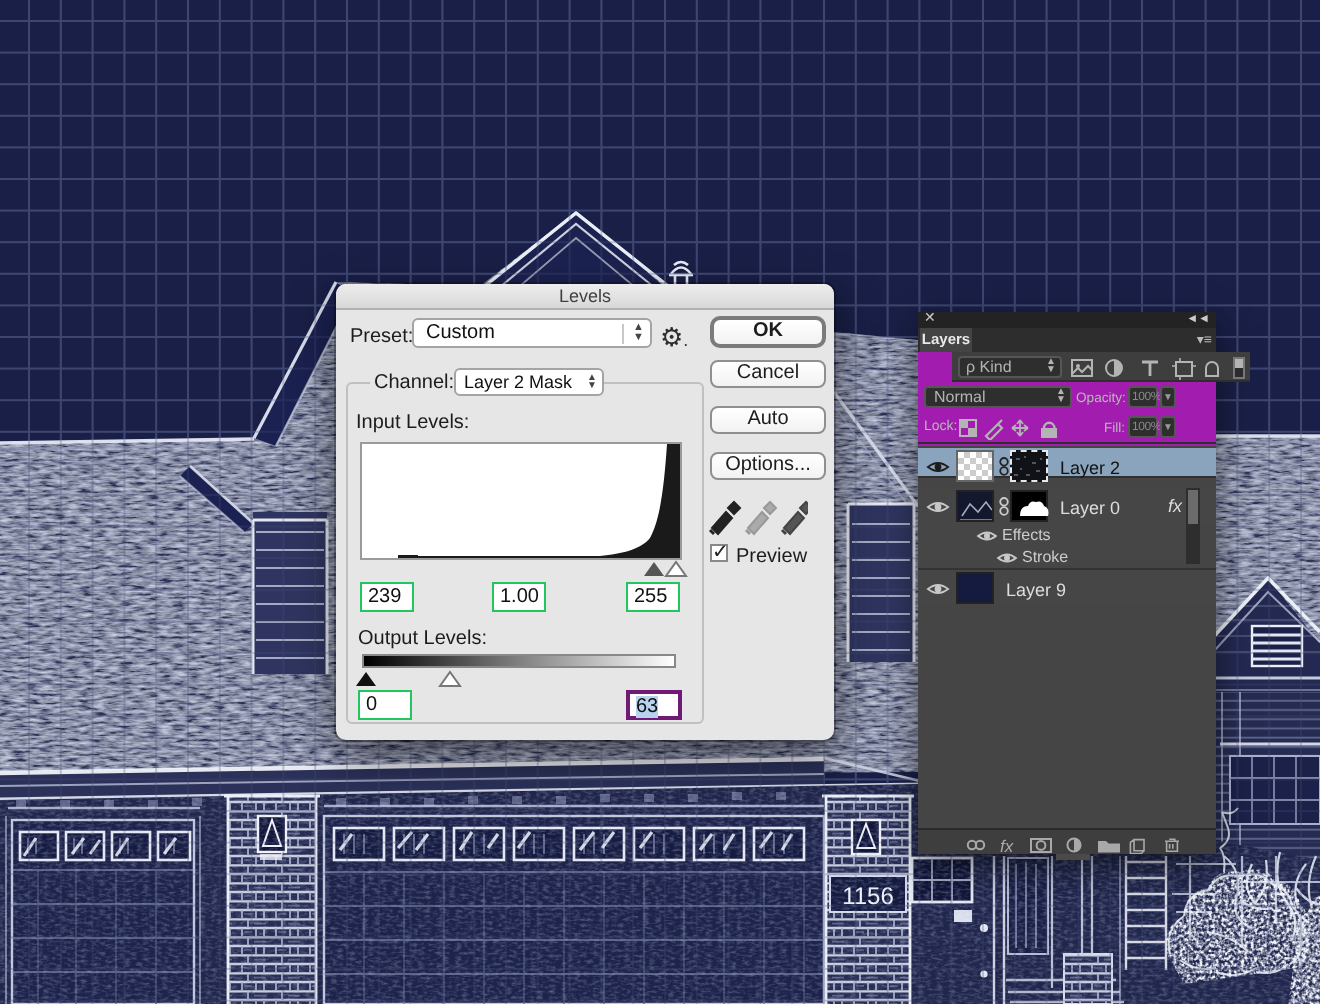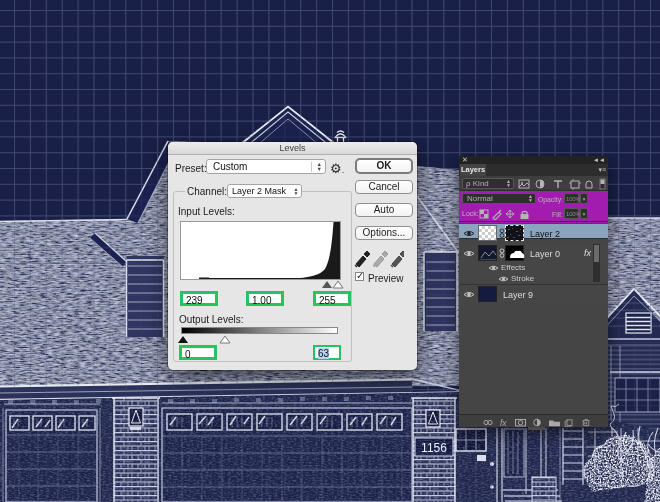--- a/index.html
+++ b/index.html
@@ -5,21 +5,21 @@
 * { margin:0; padding:0; box-sizing:border-box; }
 html,body { width:660px; height:502px; overflow:hidden; background:#1a2048; font-family:"Liberation Sans", sans-serif; }
 #stage { position:relative; width:660px; height:502px; }
 #bg { position:absolute; left:0; top:0; }
 
 #dlg { position:absolute; left:168px; top:142px; width:249px; height:228px; background:#e6e6e6; border-radius:5px; box-shadow:0 8px 22px rgba(0,0,0,0.55), 0 0 0 1px rgba(0,0,0,0.25); }
 #dlg .titlebar { position:absolute; left:0; top:0; width:100%; height:13px; border-radius:5px 5px 0 0; background:linear-gradient(#ededed,#d8d8d8); border-bottom:1px solid #b1b1b1; text-align:center; font-size:9px; color:#404040; line-height:13px; }
 .lbl { position:absolute; font-size:10px; color:#1c1c1c; }
 .pop { position:absolute; background:#fff; border:1px solid #a4a4a4; border-radius:3px; font-size:10px; color:#111; }
 .btn { position:absolute; left:187px; width:58px; height:14px; background:linear-gradient(#ffffff,#f2f2f2); border:1px solid #8f8f8f; border-radius:4px; font-size:10px; color:#1c1c1c; text-align:center; line-height:12px; }
-.field { position:absolute; width:38px; height:15px; background:#fff; border:3px solid #22c55e; font-size:10px; color:#111; line-height:14px; padding-left:3px; }
+.field { position:absolute; width:27px; height:15px; background:#fff; border:1px solid #22c55e; font-size:10px; color:#111; line-height:14px; padding-left:3px; }
 
 #pnl { position:absolute; left:459px; top:156px; width:149px; height:271px; background:#a21caf; box-shadow:0 6px 16px rgba(0,0,0,0.5); }
 .prow { position:absolute; left:0; width:100%; color:#c8c8c8; font-size:8px; }
 .ddark { background:#2e2e2e; border:1px solid #565656; border-radius:2px; position:absolute; color:#b4b4b4; font-size:8px; }
 </style>
 </head>
 <body>
 <div id="stage">
 <svg id="bg" width="660" height="502" viewBox="0 0 660 502">
   <defs>
@@ -298,21 +298,21 @@
   <div class="field" style="left:12px; top:149px;">239</div>
   <div class="field" style="left:78px; top:149px;">1.00</div>
   <div class="field" style="left:145px; top:149px;">255</div>
   <div class="lbl" style="left:11px; top:172px;">Output Levels:</div>
   <div style="position:absolute; left:13px; top:185px; width:157px; height:7px; border:1px solid #888; background:linear-gradient(to right,#000,#fff);"></div>
   <svg style="position:absolute; left:6px; top:193px;" width="170" height="9" viewBox="0 0 170 9">
     <path d="M9,1 l5,7 h-10 z" fill="#111"></path>
     <path d="M51,1 l5,7 h-10 z" fill="#fff" stroke="#777" stroke-width="1"></path>
   </svg>
   <div class="field" style="left:11px; top:203px;">0</div>
-  <div class="field" style="left:145px; top:203px; border:2px solid #22c55e; width:28px;"><span style="background:#b8d3f0;">63</span></div>
+  <div class="field" style="left:145px; top:203px; border:2px solid #701a75; width:28px;"><span style="background:#b8d3f0;">63</span></div>
 
   <svg style="position:absolute; left:186px; top:106px;" width="50" height="20" viewBox="0 0 50 20">
     <g stroke="#222" fill="#222">
           <path d="M2,16 l7,-8 l3,3 l-7,8 z"></path>
           <path d="M10,6 l3,-3 l3,3 l-3,3 z"></path>
           <path d="M1,17 l2,2" stroke-width="1.5"></path>
         </g>
     <g stroke="#999" fill="#aaa" transform="translate(18,0)">
           <path d="M2,16 l7,-8 l3,3 l-7,8 z"></path>
           <path d="M10,6 l3,-3 l3,3 l-3,3 z"></path>
@@ -335,21 +335,21 @@
   <div style="position:absolute; left:0; top:0; width:100%; height:8px; background:#232323;">
     <span style="position:absolute; left:3px; top:0px; color:#ccc; font-size:7px; line-height:8px;">✕</span>
     <span style="position:absolute; right:3px; top:0px; color:#ccc; font-size:6px; line-height:8px;">◄◄</span>
   </div>
 
   <div style="position:absolute; left:0; top:8px; width:100%; height:12px; background:#2d2d2d;">
     <div style="position:absolute; left:1px; top:0; width:26px; height:12px; background:#444444; color:#e8e8e8; font-size:7.5px; font-weight:bold; text-align:center; line-height:12px;">Layers</div>
     <span style="position:absolute; right:2px; top:2px; color:#bbb; font-size:7px;">▾≡</span>
   </div>
 
-  <div class="prow" style="top:20px; height:15px; background:#3e3e3e; border-bottom:1px solid #2e2e2e;">
+  <div class="prow" style="top:20px; height:15px; background:#3e3e3e; border-bottom:1px solid #2e2e2e;margin-left:17px;">
     <div class="ddark" style="left:3px; top:2px; width:52px; height:11px; line-height:10px; padding-left:3px;">ρ Kind<span style="position:absolute; right:2px; top:0px; font-size:5px; line-height:4px;">▲<br>▼</span></div>
     <svg style="position:absolute; left:59px; top:2px;" width="88" height="12" viewBox="0 0 88 12">
       <g stroke="#b4b4b4" fill="none" stroke-width="1">
         <rect x="1" y="2" width="10" height="8"></rect>
             <circle cx="4" cy="5" r="1" fill="#b4b4b4" stroke="none"></circle>
             <path d="M1,9 l3,-3 l2,2 l3,-3 l2,2"></path>
         <circle cx="22" cy="6" r="4"></circle>
             <path d="M22,2 a4,4 0 0 1 0,8 z" fill="#b4b4b4" stroke="none"></path>
         <path d="M36,3 h8 M40,3 v7" stroke-width="1.4"></path>
         <rect x="53" y="3" width="8" height="7"></rect>

